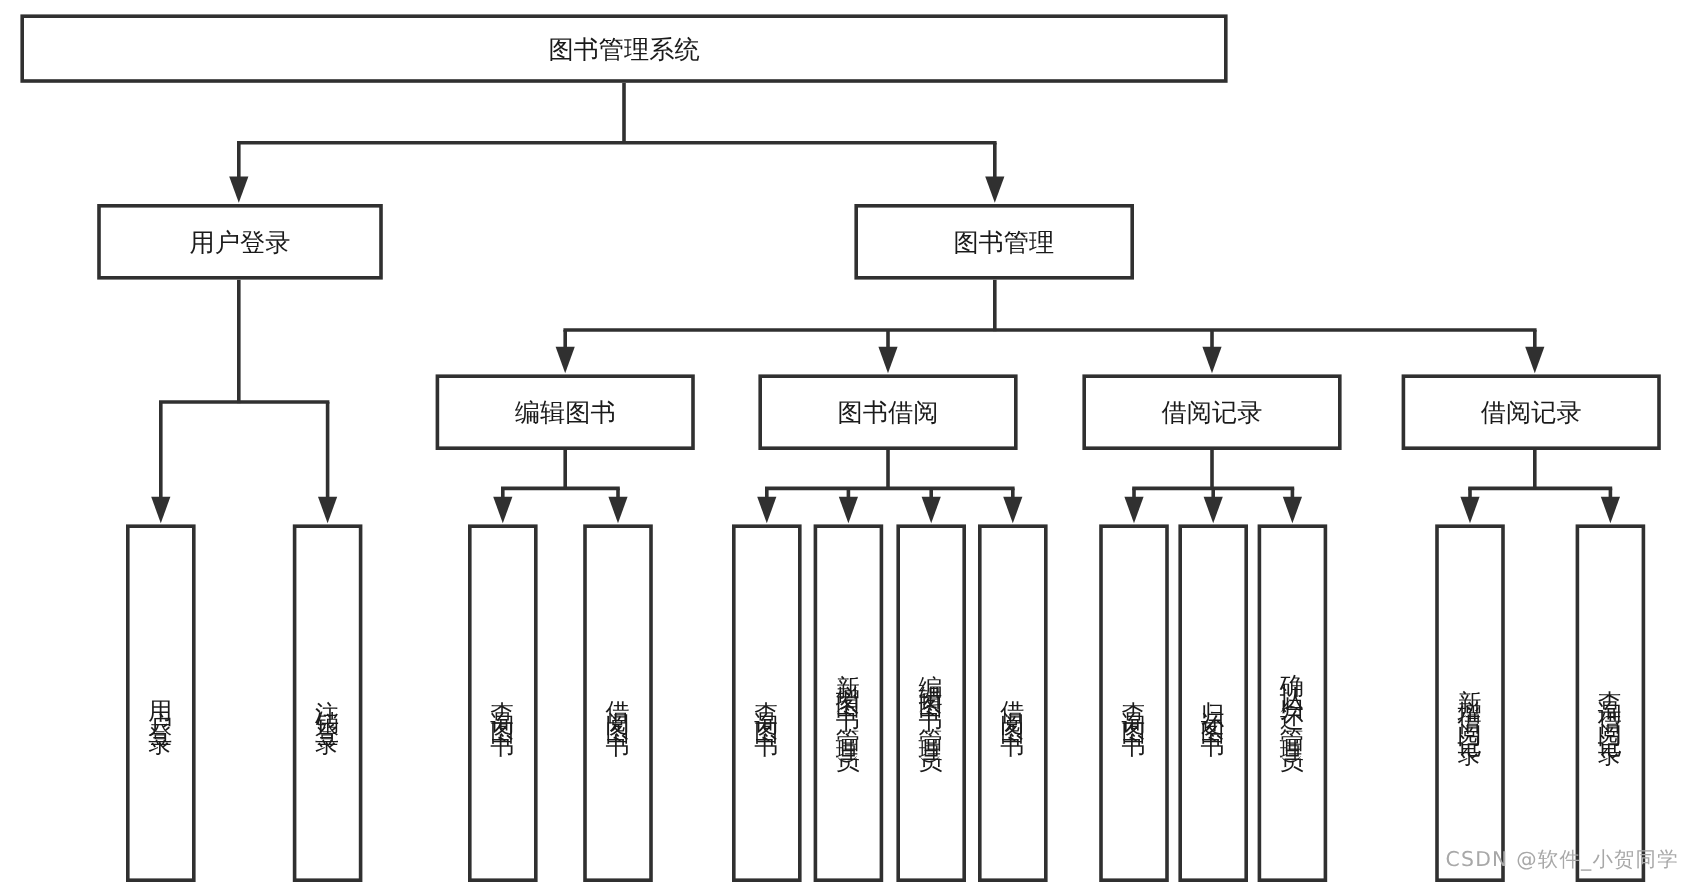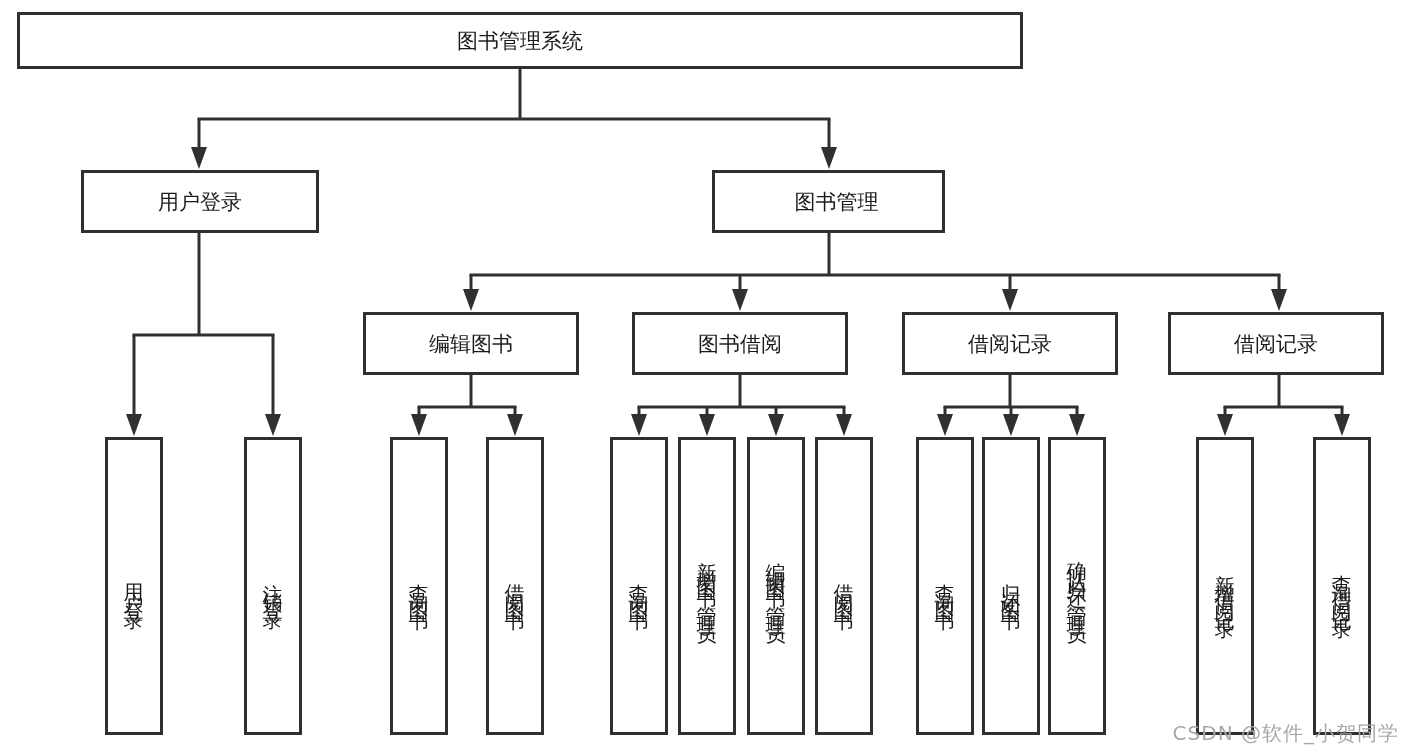--- a/index.html
+++ b/index.html
@@ -48,22 +48,22 @@
     writing-mode: vertical-rl;
     text-orientation: mixed;
     letter-spacing: 9px;
     font-size: 20px;
     line-height: 1;
     white-space: nowrap;
   }
   .watermark {
     position: absolute;
     right: 6px;
-    bottom: 0;
-    font-size: 20px;
+    bottom: 19px;
+    font-size: 17px;
     letter-spacing: 1px;
     color: var(--watermark);
   }
 </style>
 </head>
 <body>
 
 <div class="canvas">
 
   <svg class="connectors" viewBox="0 0 1405 747" xmlns="http://www.w3.org/2000/svg" aria-hidden="true">

